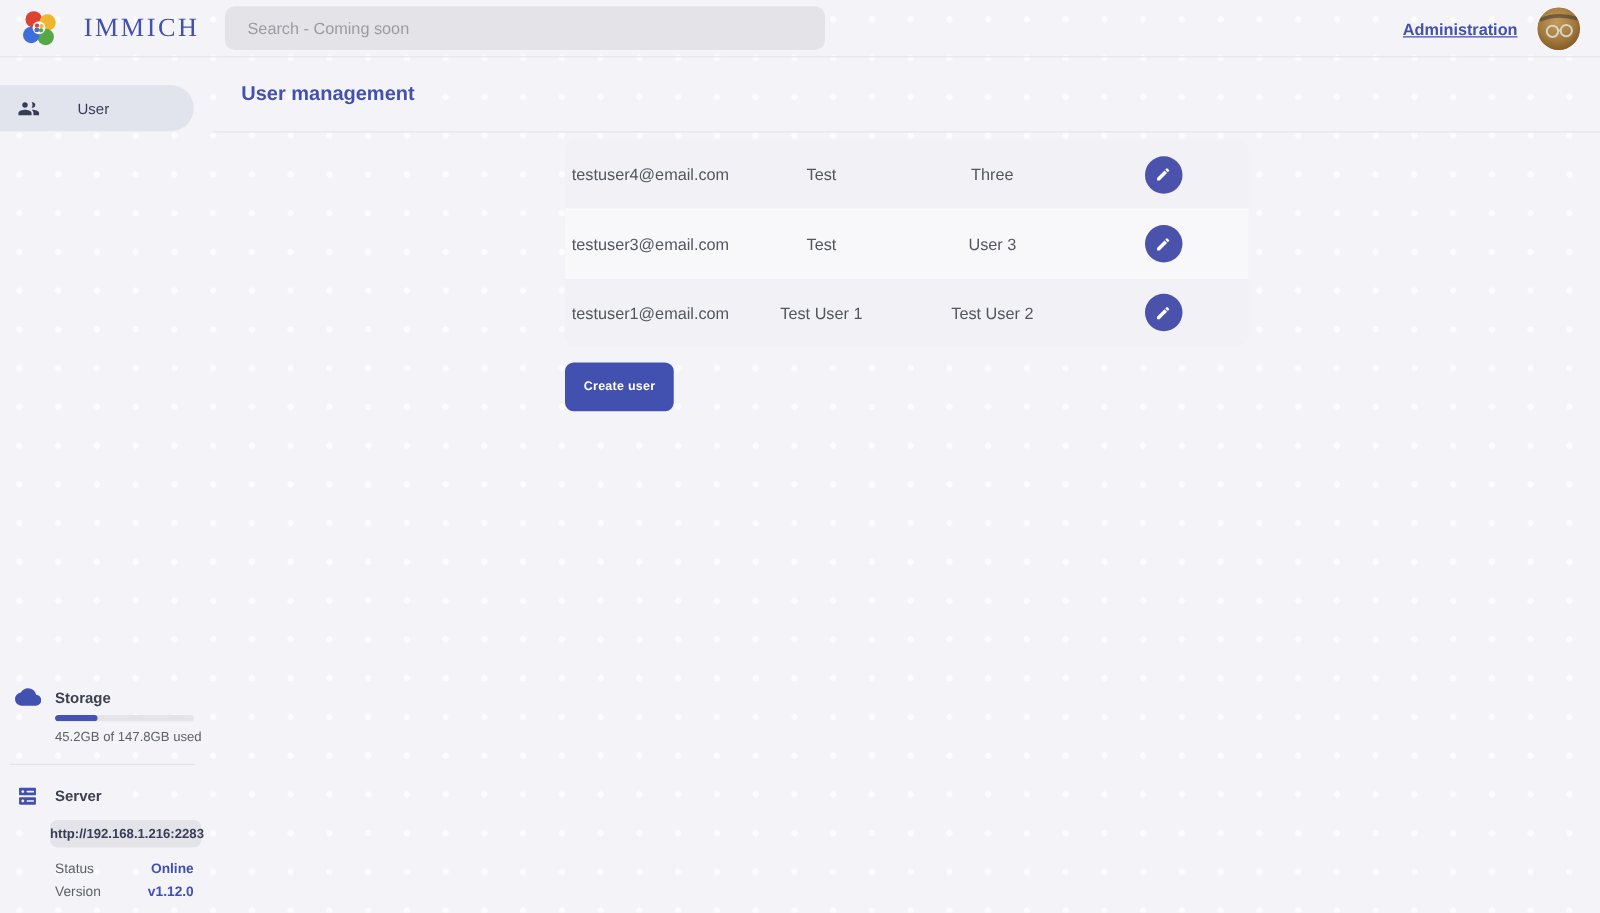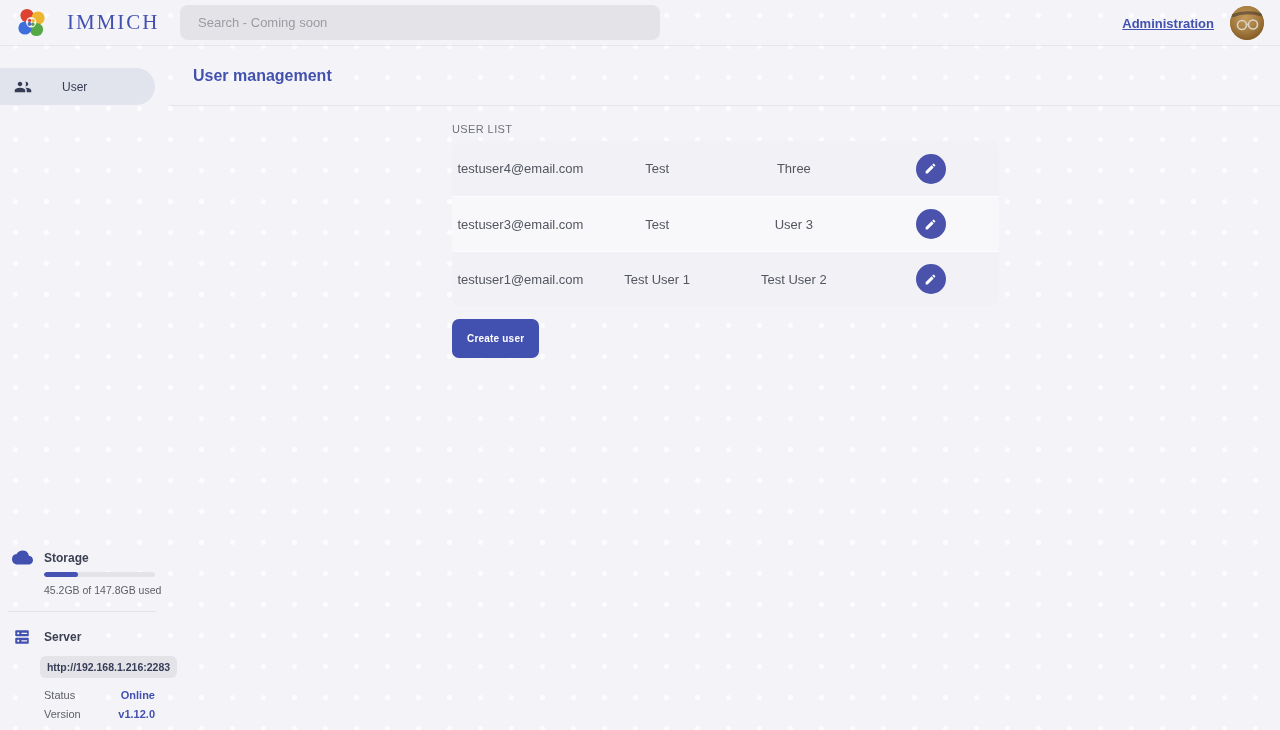--- a/index.html
+++ b/index.html
@@ -66,21 +66,21 @@
   .side-section-head .title { font-size: 12px; font-weight: 700; color: #3c4052; }
   .progress-track {
     margin: 7px 0 0 44px; width: 111px; height: 5px;
     background: #e3e3e8; border-radius: 3px; overflow: hidden;
   }
   .progress-fill { height: 100%; background: #4653b4; border-radius: 3px; }
   .storage-caption { margin: 7px 0 0 44px; font-size: 10.5px; color: #5d6066; }
   .side-divider { margin: 15px 14px 0 8px; height: 1px; background: #e2e2e8; }
   .server-head { margin-top: 16px; }
   .server-url-pill {
-    margin: 10px 0 0 40px; width: 137px; height: 22px; line-height: 22px;
+    margin: 10px 0 0 40px; width: 121px; height: 22px; line-height: 22px;
     background: #e3e3e8; border-radius: 6px; text-align: center;
     font-size: 10.5px; font-weight: 700; color: #383d58;
   }
   .kv-row {
     margin: 0 0 0 44px; width: 111px; display: flex;
     justify-content: space-between; align-items: center;
   }
   .kv-row.first { margin-top: 11px; }
   .kv-row.second { margin-top: 7px; }
   .kv-key { font-size: 11px; color: #5d6066; }
@@ -212,21 +212,20 @@
     </div>
   </div>
 </div>
 
 <div class="main">
   <div class="page-title-bar">
     <span class="page-title">User management</span>
   </div>
 
   <div class="content">
-    <div class="section-label">USER LIST</div>
 
 
     <div class="table-body">
       <div class="table-row">
         <span class="td">testuser4@email.com</span>
         <span class="td">Test</span>
         <span class="td">Three</span>
         <span class="td edit-cell">
           <button class="edit-btn">
             <svg width="13" height="13" viewBox="0 0 24 24">

